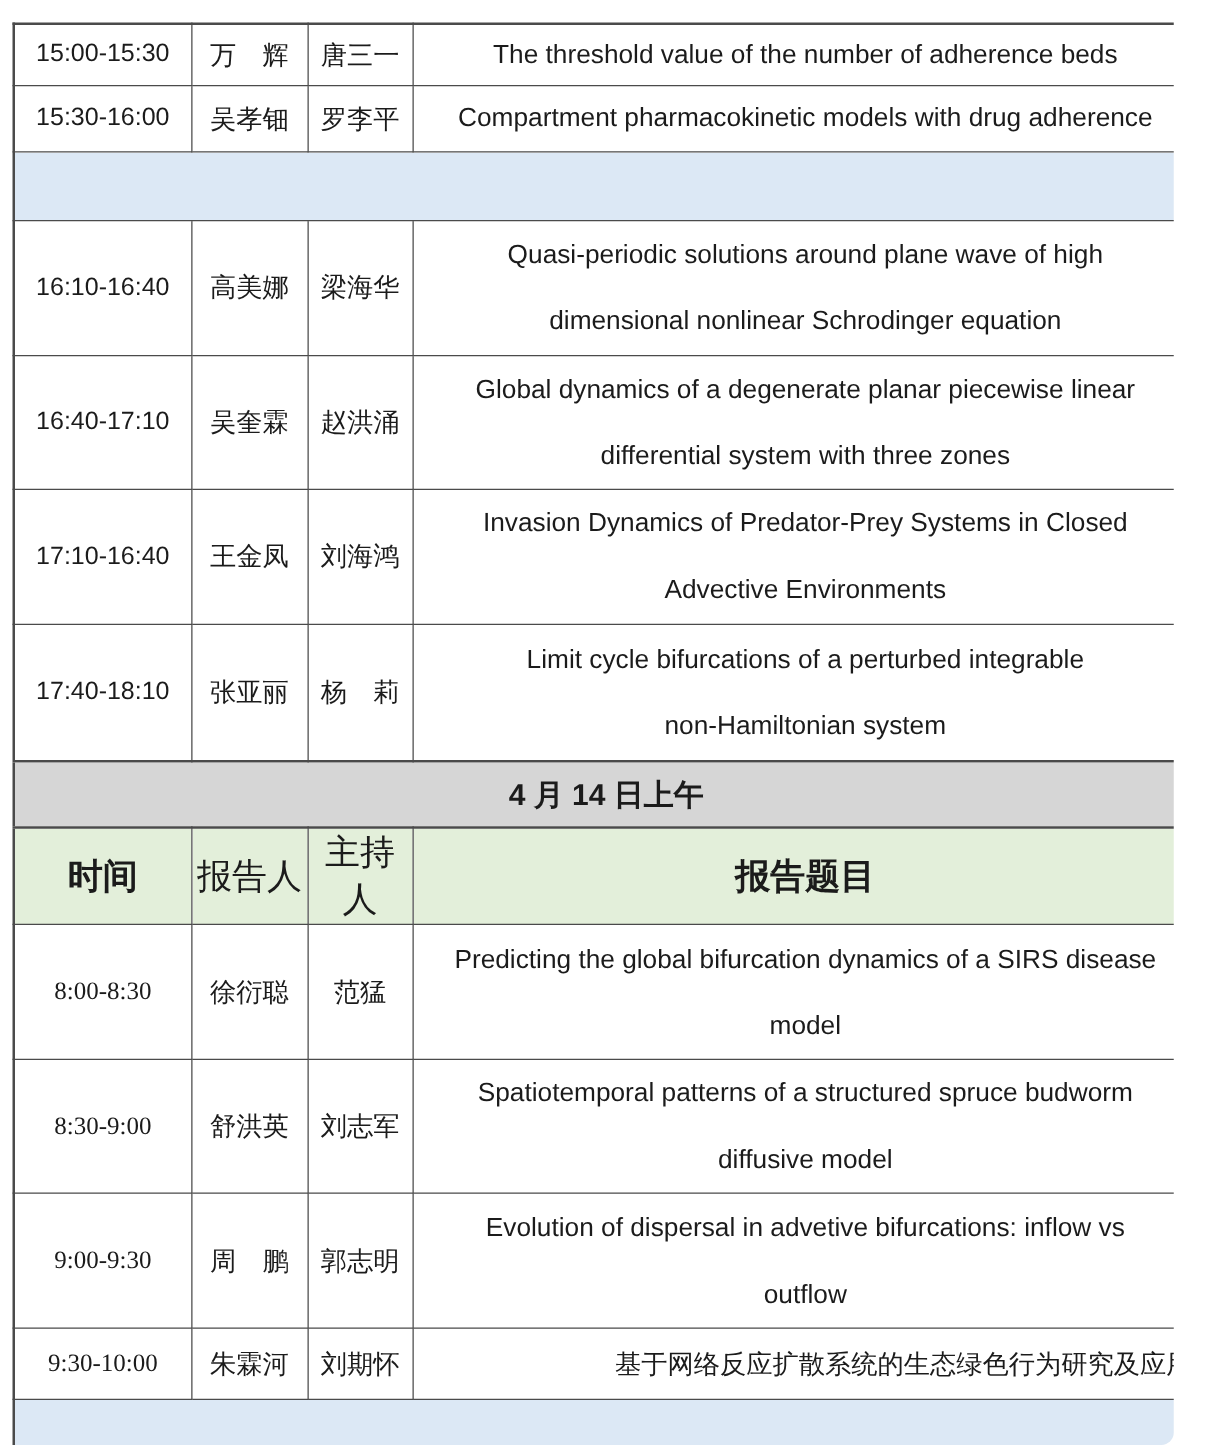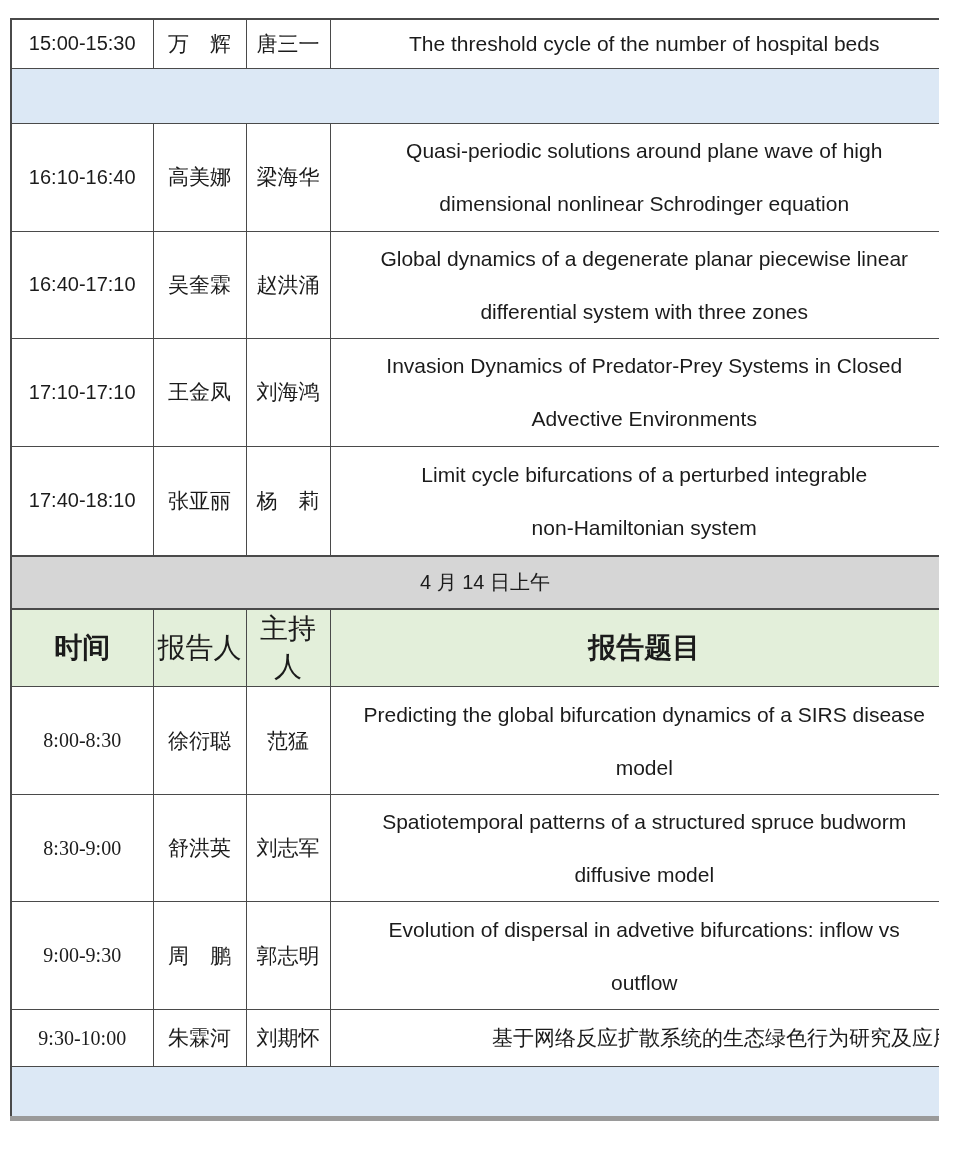--- a/index.html
+++ b/index.html
@@ -49,22 +49,22 @@
   td.title{font-size:21px;line-height:53px;white-space:pre-line;}
   tr.single td.title{line-height:normal;}
   td.title.cjk{font-size:21px;text-align:right;}
   
   tr.spacer td{background:var(--spacer-blue);}
   
   tr.section td{
     background:var(--section-gray);
     border-top:2px solid var(--border-dark);
     border-bottom:2px solid var(--border-dark);
-    font-weight:normal;
-    font-size:20px;
+    font-weight:bold;
+    font-size:24px;
   }
   
   tr.colhead td{background:var(--header-green);font-size:28px;}
   tr.colhead td.bold{font-weight:bold;}
 </style>
 </head>
 <body>
 
 <div class="canvas">
   <table class="schedule">
@@ -73,41 +73,47 @@
       <col style="width:93px">
       <col style="width:84px">
       <col style="width:629px">
     </colgroup>
     <tbody>
 
       <tr class="h49 single">
         <td class="time">15:00-15:30</td>
         <td class="name">万　辉</td>
         <td class="name">唐三一</td>
-        <td class="title">The threshold cycle of the number of hospital beds</td>
+        <td class="title">The threshold value of the number of adherence beds</td>
+      </tr>
+      <tr class="h53 single">
+        <td class="time">15:30-16:00</td>
+        <td class="name">吴孝钿</td>
+        <td class="name">罗李平</td>
+        <td class="title">Compartment pharmacokinetic models with drug adherence</td>
       </tr>
       <tr class="spacer h55">
         <td colspan="4"></td>
       </tr>
       <tr class="h108">
         <td class="time">16:10-16:40</td>
         <td class="name">高美娜</td>
         <td class="name">梁海华</td>
         <td class="title">Quasi-periodic solutions around plane wave of high
 dimensional nonlinear Schrodinger equation</td>
       </tr>
       <tr class="h107">
         <td class="time">16:40-17:10</td>
         <td class="name">吴奎霖</td>
         <td class="name">赵洪涌</td>
         <td class="title">Global dynamics of a degenerate planar piecewise linear
 differential system with three zones</td>
       </tr>
       <tr class="h108">
-        <td class="time">17:10-17:10</td>
+        <td class="time">17:10-16:40</td>
         <td class="name">王金凤</td>
         <td class="name">刘海鸿</td>
         <td class="title">Invasion Dynamics of Predator-Prey Systems in Closed
 Advective Environments</td>
       </tr>
       <tr class="h110">
         <td class="time">17:40-18:10</td>
         <td class="name">张亚丽</td>
         <td class="name">杨　莉</td>
         <td class="title">Limit cycle bifurcations of a perturbed integrable

